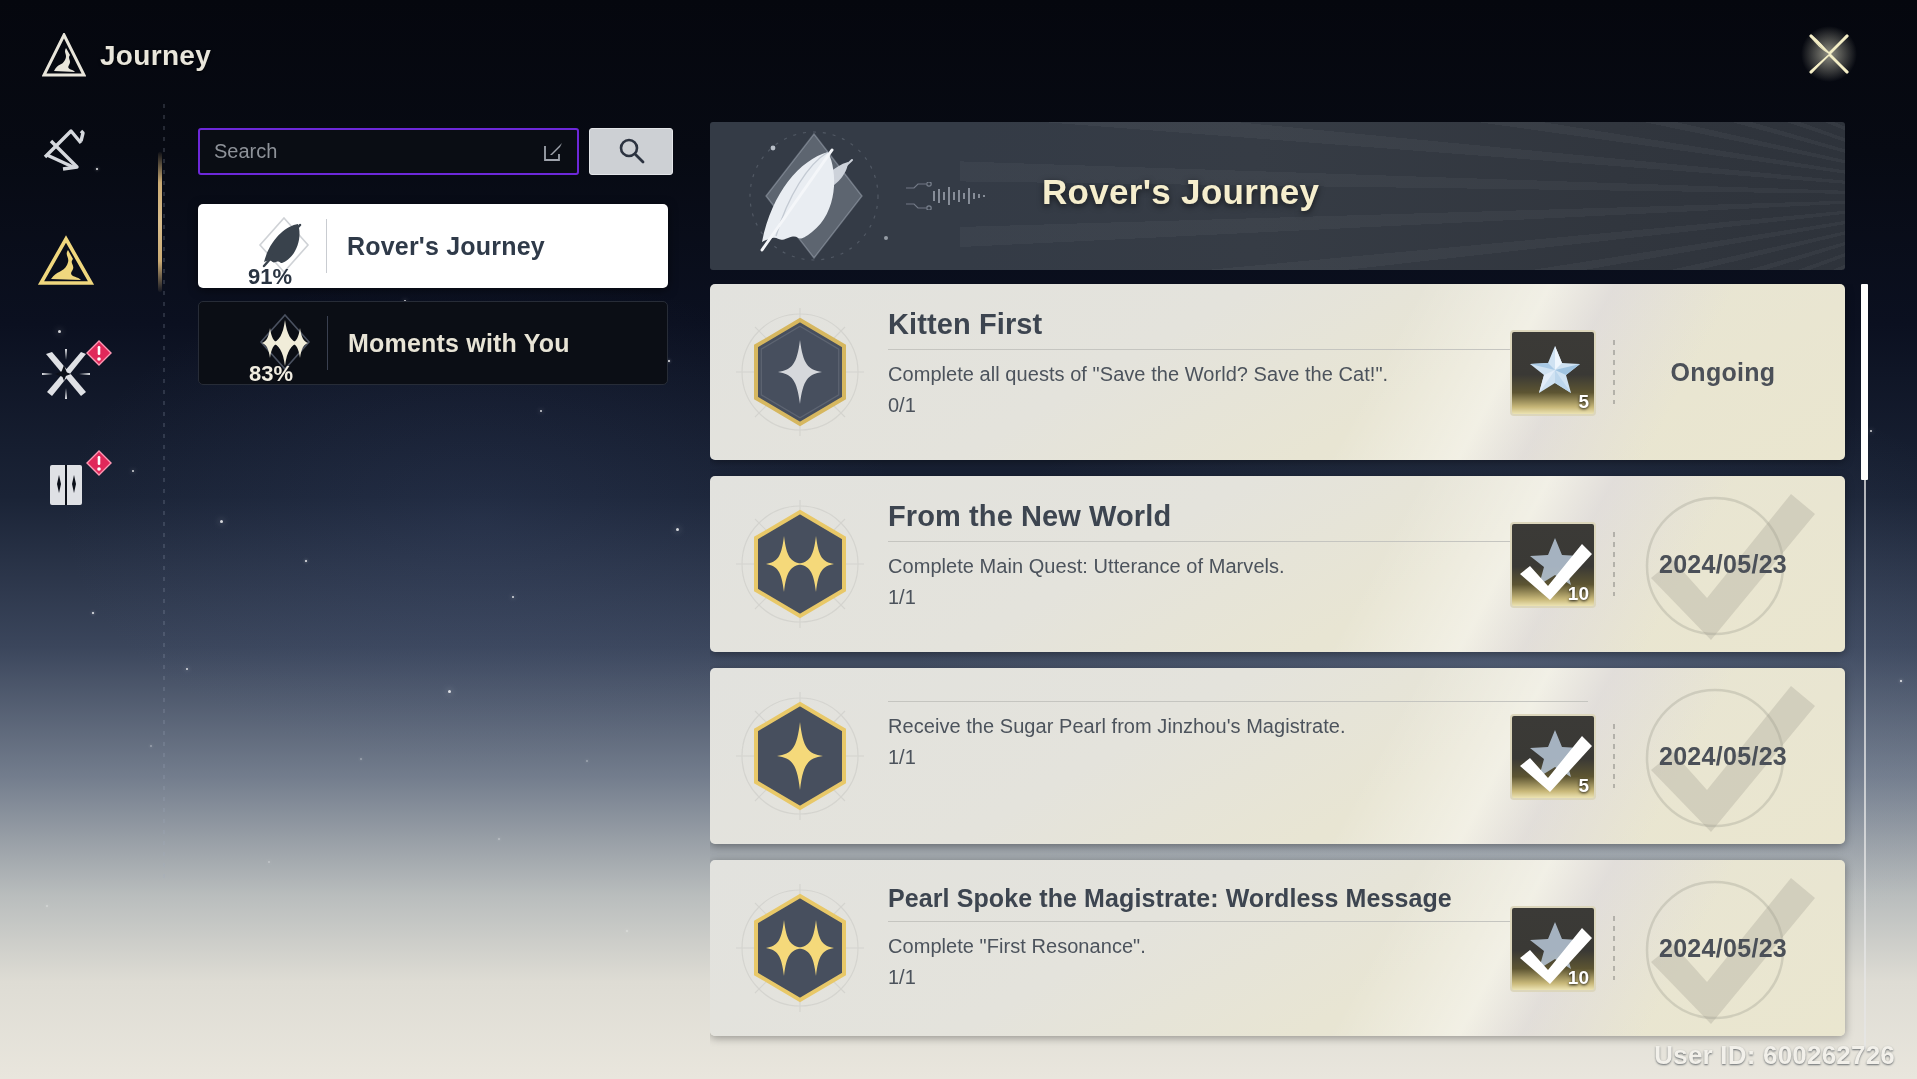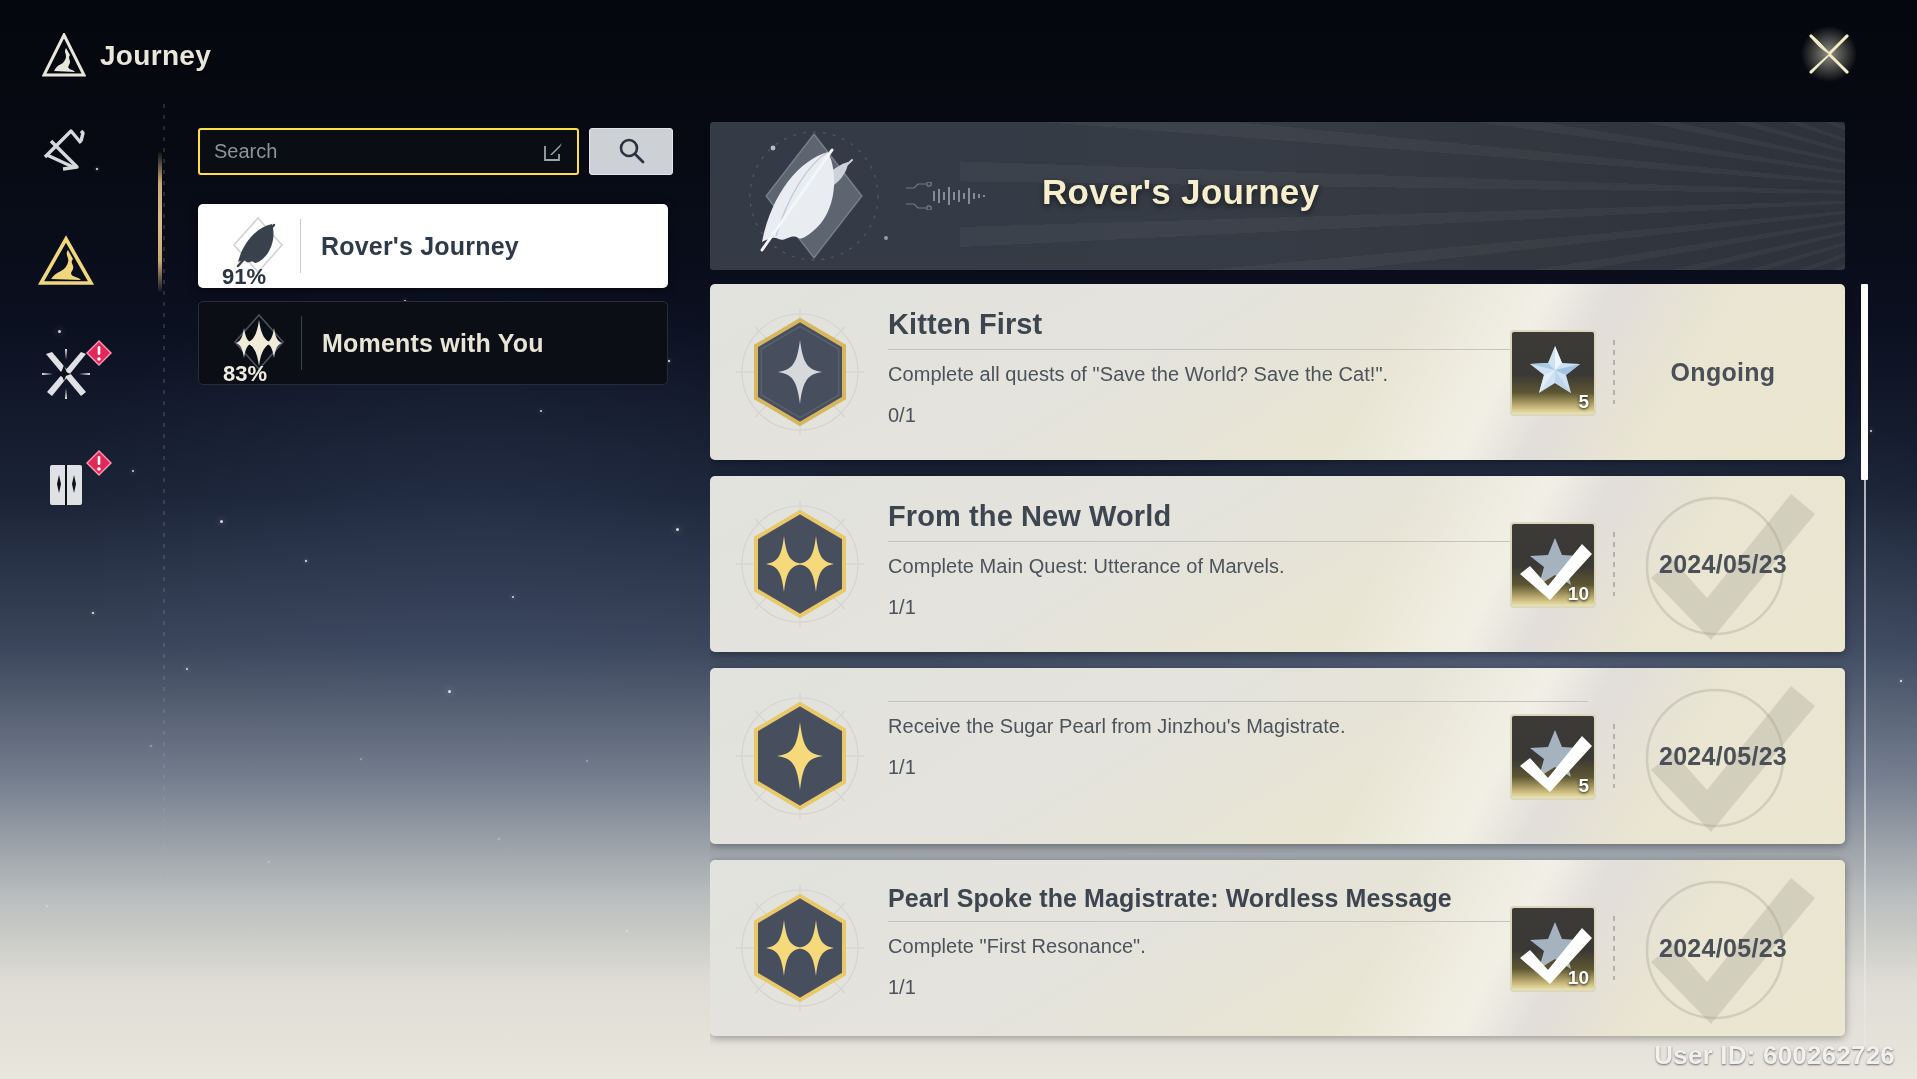--- a/index.html
+++ b/index.html
@@ -59,21 +59,21 @@
   }
   #rail-dots {
     position:absolute; left:163px; top:104px; width:2px; height:780px;
     background:repeating-linear-gradient(to bottom, rgba(160,170,190,0.20) 0 4px, rgba(0,0,0,0) 4px 11px);
   }
 
   
   #search-row { position:absolute; left:198px; top:128px; display:flex; gap:10px; align-items:stretch; }
   #search-input-wrap {
     width:381px; height:47px; background:#0a0d14;
-    border:2px solid #fde047; border-radius:3px;
+    border:2px solid #6d28d9; border-radius:3px;
     display:flex; align-items:center; padding:0 14px;
     position:relative;
   }
   #search-input {
     flex:1; background:transparent; border:none; outline:none;
     color:#e5e5e5; font-size:20px; font-family:"Liberation Sans", sans-serif;
   }
   #search-input::placeholder { color:#8e9299; }
   #search-edit-icon { width:20px; height:20px; opacity:.85; cursor:pointer; }
   #search-btn {
@@ -84,21 +84,21 @@
 
   
   #cat-list { position:absolute; left:198px; top:204px; width:470px; }
   .cat {
     position:relative; height:84px; margin-bottom:13px;
     border-radius:5px; display:flex; align-items:center; cursor:pointer;
     padding-left:26px;
   }
   .cat.active { background:#ffffff; box-shadow:0 2px 10px rgba(0,0,0,0.5); }
   .cat.inactive { background:#0b0e15; border:1px solid #272c37; }
-  .cat-emblem { position:relative; width:68px; height:64px; flex:none; }
+  .cat-emblem { position:relative; width:68px; height:64px; flex:none;margin-left:26px; }
   .cat-pct {
     position:absolute; left:-2px; bottom:-10px;
     font-size:22px; font-weight:bold; line-height:1;
   }
   .cat.active .cat-pct { color:#2a3442; }
   .cat.inactive .cat-pct { color:#f0ece0; }
   .cat-sep { width:1px; height:54px; margin:0 20px 0 8px; }
   .cat.active .cat-sep { background:#c9ccd1; }
   .cat.inactive .cat-sep { background:#3a4050; }
   .cat-label { font-size:25px; font-weight:bold; letter-spacing:.2px; }
@@ -146,21 +146,21 @@
 
   .ach-badge { position:absolute; left:22px; top:20px; width:136px; height:136px; }
   .ach-body { position:absolute; left:178px; top:24px; width:700px; }
   .ach-name {
     font-size:29px; font-weight:bold; color:#3d4550; line-height:1.12;
     letter-spacing:.1px;
   }
   .ach-name.small { font-size:25px; }
   .ach-rule { height:1px; background:#c5c5c0; margin:9px 0 10px 0; width:100%; }
   .ach-desc { font-size:20px; color:#4c535c; line-height:1.43; letter-spacing:.05px; }
-  .ach-prog { font-size:20px; color:#4c535c; margin-top:15px; }
+  .ach-prog { font-size:20px; color:#4c535c; margin-top:5px; }
 
   .ach-reward {
     position:absolute; right:249px; top:46px;
     width:86px; height:86px; border-radius:4px;
     border:2px solid #dcd6bc;
     background:linear-gradient(to bottom, #3b3a37 0%, #3a3935 52%, #5d5532 74%, #c9b97a 92%, #ece3b4 100%);
     overflow:hidden;
   }
   .ach-reward-count {
     position:absolute; right:5px; bottom:1px;

